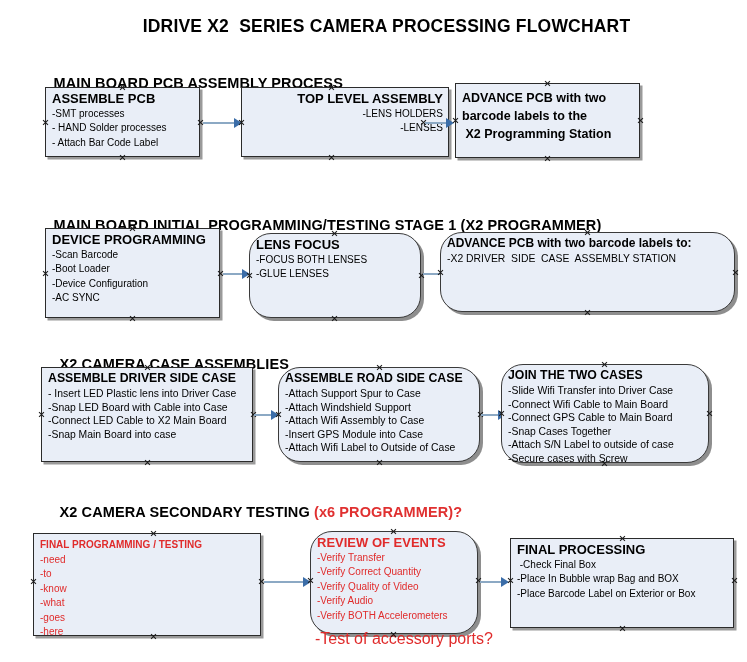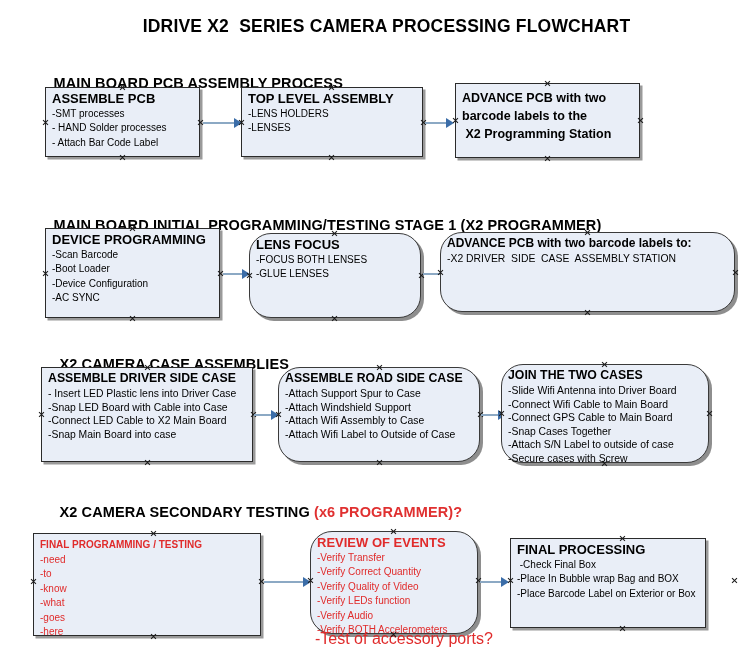--- a/index.html
+++ b/index.html
@@ -164,21 +164,21 @@
   <span class="handle" style="left:106px; top:84px;"></span>
   <span class="handle" style="left:106px; top:154px;"></span>
   <span class="handle" style="left:29px;  top:119px;"></span>
   <span class="handle" style="left:184px; top:119px;"></span>
 
   <div class="connector" style="left:190px; top:118px; width:40px;">
     <span class="shaft" style="width:32px;"></span>
     <span class="head" style="left:31px;"></span>
   </div>
 
-  <div class="node" style="left:228px; top:87px; width:182px; height:70px;">
+  <div class="node" style="left:228px; top:87px; width:208px; height:70px;text-align:right;">
     <div class="node-title">TOP LEVEL ASSEMBLY</div>
     <div class="node-line">-LENS HOLDERS</div>
     <div class="node-line">-LENSES</div>
   </div>
   <span class="handle" style="left:315px; top:84px;"></span>
   <span class="handle" style="left:315px; top:154px;"></span>
   <span class="handle" style="left:225px; top:119px;"></span>
   <span class="handle" style="left:407px; top:119px;"></span>
 
   <div class="connector" style="left:412px; top:118px; width:30px;">
@@ -260,35 +260,36 @@
   <div class="connector" style="left:241px; top:410px; width:26px;">
     <span class="shaft" style="width:18px;"></span>
     <span class="head" style="left:17px;"></span>
   </div>
 
   <div class="node gray-frame small-line" style="left:265px; top:367px; width:202px; height:95px;">
     <div class="node-title" style="font-size:12.3px;">ASSEMBLE ROAD SIDE CASE</div>
     <div class="node-line">-Attach Support Spur to Case</div>
     <div class="node-line">-Attach Windshield Support</div>
     <div class="node-line">-Attach Wifi Assembly to Case</div>
+    <div class="node-line">-Insert GPS Module into Case</div>
     <div class="node-line">-Attach Wifi Label to Outside of Case</div>
   </div>
   <span class="handle" style="left:363px; top:364px;"></span>
   <span class="handle" style="left:363px; top:459px;"></span>
   <span class="handle" style="left:262px; top:411px;"></span>
   <span class="handle" style="left:464px; top:411px;"></span>
 
   <div class="connector" style="left:468px; top:410px; width:26px;">
     <span class="shaft" style="width:18px;"></span>
     <span class="head" style="left:17px;"></span>
   </div>
 
   <div class="node gray-frame small-line" style="left:488px; top:364px; width:208px; height:99px;">
     <div class="node-title" style="font-size:12.3px;">JOIN THE TWO CASES</div>
-    <div class="node-line">-Slide Wifi Antenna into Driver Board</div>
+    <div class="node-line">-Slide Wifi Transfer into Driver Case</div>
     <div class="node-line">-Connect Wifi Cable to Main Board</div>
     <div class="node-line">-Connect GPS Cable to Main Board</div>
     <div class="node-line">-Snap Cases Together</div>
     <div class="node-line">-Attach S/N Label to outside of case</div>
     <div class="node-line">-Secure cases with Screw</div>
   </div>
   <span class="handle" style="left:588px; top:361px;"></span>
   <span class="handle" style="left:588px; top:460px;"></span>
   <span class="handle" style="left:485px; top:410px;"></span>
   <span class="handle" style="left:693px; top:410px;"></span>
@@ -314,36 +315,35 @@
   <div class="connector" style="left:251px; top:577px; width:48px;">
     <span class="shaft" style="width:40px;"></span>
     <span class="head" style="left:39px;"></span>
   </div>
 
   <div class="node gray-frame red" style="left:297px; top:531px; width:168px; height:103px;">
     <div class="node-title" style="font-size:13px;">REVIEW OF EVENTS</div>
     <div class="node-line">-Verify Transfer</div>
     <div class="node-line">-Verify Correct Quantity</div>
     <div class="node-line">-Verify Quality of Video</div>
-    <div class="node-line">-Verify LEDs function</div>
     <div class="node-line">-Verify Audio</div>
     <div class="node-line">-Verify BOTH Accelerometers</div>
   </div>
   <div class="overflow-line" style="left:302px; top:632px;">-Test of accessory ports?</div>
   <span class="handle" style="left:377px; top:528px;"></span>
   <span class="handle" style="left:377px; top:631px;"></span>
   <span class="handle" style="left:294px; top:577px;"></span>
   <span class="handle" style="left:462px; top:577px;"></span>
 
   <div class="connector" style="left:467px; top:577px; width:30px;">
     <span class="shaft" style="width:22px;"></span>
     <span class="head" style="left:21px;"></span>
   </div>
 
-  <div class="node" style="left:497px; top:538px; width:196px; height:90px;">
+  <div class="node" style="left:497px; top:538px; width:224px; height:90px;">
     <div class="node-title" style="font-size:13px;">FINAL PROCESSING</div>
     <div class="node-line"> -Check Final Box</div>
     <div class="node-line">-Place In Bubble wrap Bag and BOX</div>
     <div class="node-line">-Place Barcode Label on Exterior or Box</div>
   </div>
   <span class="handle" style="left:606px; top:535px;"></span>
   <span class="handle" style="left:606px; top:625px;"></span>
   <span class="handle" style="left:494px; top:577px;"></span>
   <span class="handle" style="left:718px; top:577px;"></span>
 

